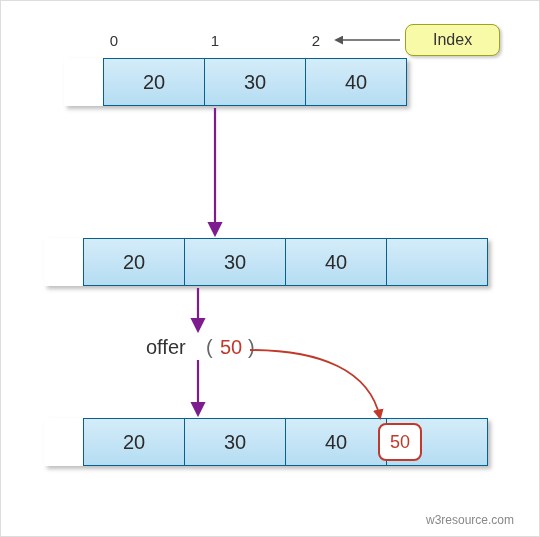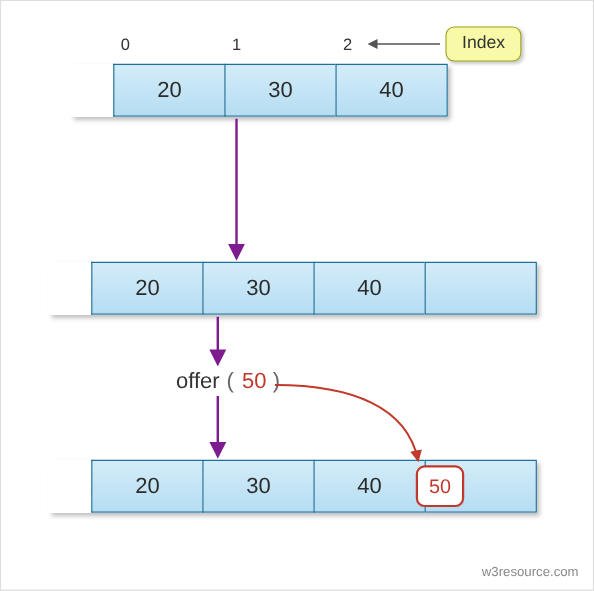--- a/index.html
+++ b/index.html
@@ -11,21 +11,21 @@
   .canvas {
     position: relative;
     width: 540px;
     height: 537px;
     background: #fff;
     box-shadow: inset 0 0 0 1px #ddd;
   }
   .watermark {
     position: absolute;
     bottom: 10px;
-    right: 14px;
+    right: 26px;
     font-size: 12px;
     color: #888;
   }
   .array-row {
     position: absolute;
     display: flex;
     box-shadow: 3px 3px 4px rgba(0,0,0,0.25);
     padding-left: 39px;
   }
   .cell {
@@ -45,21 +45,21 @@
   .cell.empty { background: linear-gradient(#d4ecf9, #b5ddf2); }
   .index-label {
     position: absolute;
     font-size: 15px;
     color: #333;
     text-align: center;
     width: 100px;
   }
   .index-box {
     position: absolute;
-    padding: 6px 14px;
+    padding: 6px 27px;
     border: 1.5px solid #9aa51a;
     border-radius: 8px;
     background: #f8faa7;
     font-size: 16px;
     color: #333;
     box-shadow: 2px 2px 3px rgba(0,0,0,0.2);
   }
   .new-badge {
     position: absolute;
     width: 40px;
@@ -113,21 +113,21 @@
     <div class="cell">40</div>
   </div>
 
   <div class="array-row" style="left:44px; top:238px;">
     <div class="cell">20</div>
     <div class="cell">30</div>
     <div class="cell">40</div>
     <div class="cell empty"></div>
   </div>
 
-  <div class="offer-label" style="left:160px; top:336px;text-align:center;">offer</div>
+  <div class="offer-label" style="left:146px; top:336px;text-align:center;">offer</div>
   <div class="paren" style="left:206px; top:336px;">(</div>
   <div class="offer-arg" style="left:220px; top:336px;">50</div>
   <div class="paren" style="left:248px; top:336px;">)</div>
 
   <div class="array-row" style="left:44px; top:418px;">
     <div class="cell">20</div>
     <div class="cell">30</div>
     <div class="cell">40</div>
     <div class="cell empty"></div>
   </div>

